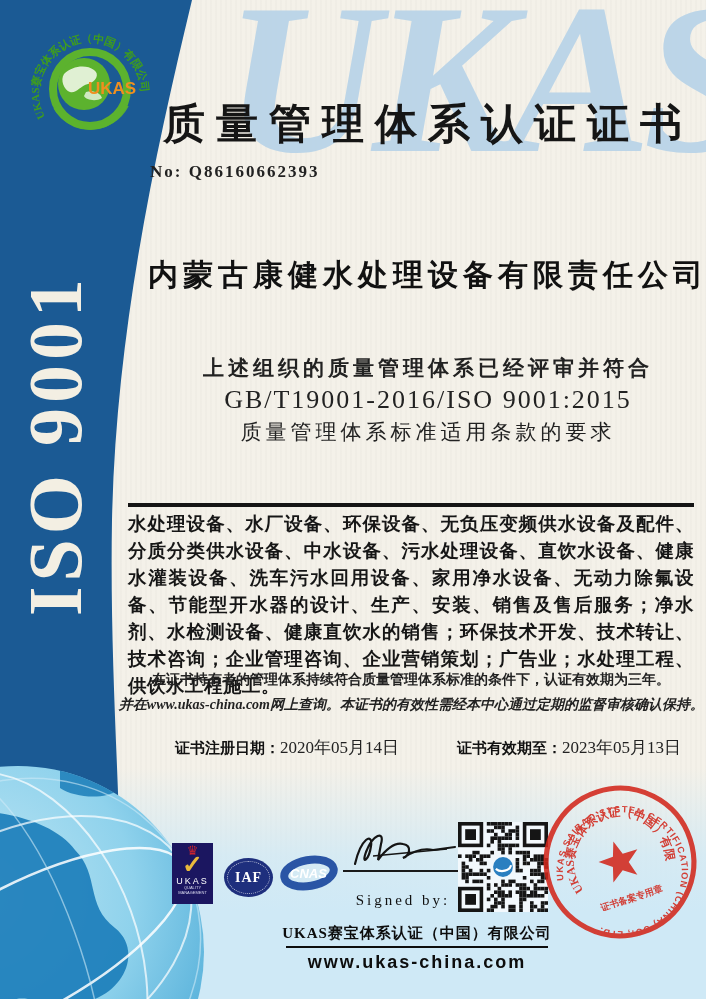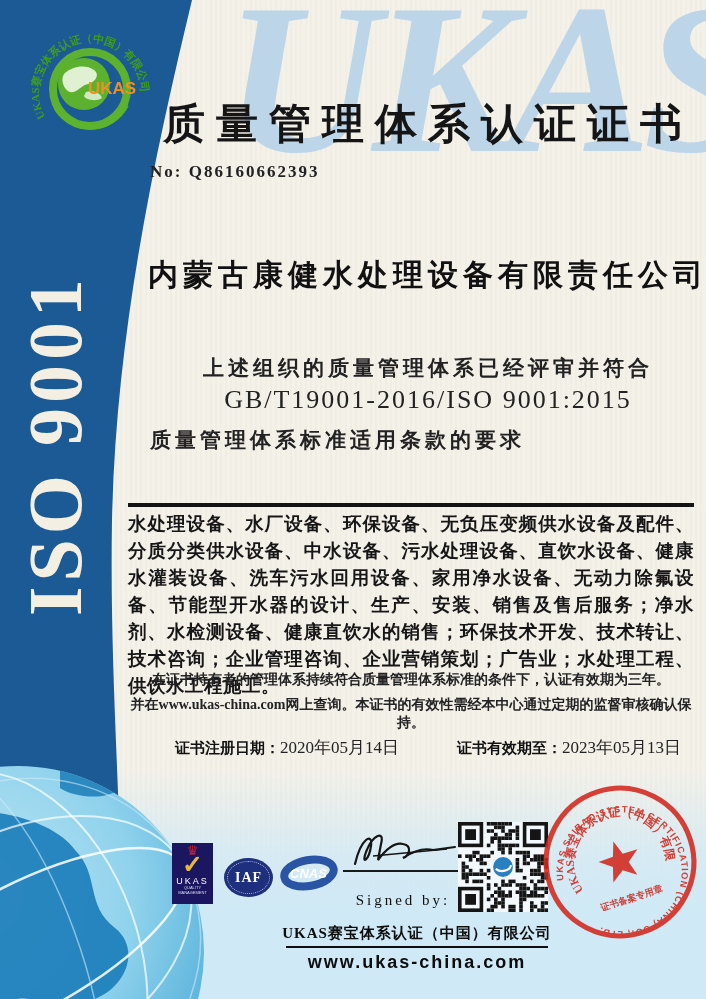--- a/index.html
+++ b/index.html
@@ -23,27 +23,27 @@
   
   .ct{z-index:4;color:#1a1a1a;}
   #title{left:150px;top:76px;width:556px;text-align:center;font-size:42px;font-weight:bold;
     letter-spacing:11px;color:#151515;margin-top:20px;}
   #cert-no{left:150px;top:162px;width:428px;font-size:17px;font-weight:bold;letter-spacing:2px;color:#222;}
   #awarded{left:150px;top:216px;width:556px;text-align:center;font-size:21px;font-weight:bold;letter-spacing:10px;}
   #company{left:140px;top:255px;width:576px;text-align:center;font-size:30px;font-weight:bold;letter-spacing:5px;color:#111;}
   #address{left:150px;top:306px;width:556px;text-align:center;font-size:15px;color:#333;}
   #stmt1{left:150px;top:354px;width:556px;text-align:center;font-size:21px;font-weight:600;letter-spacing:4px;color:#222;}
   #stdcode{left:150px;top:385px;width:556px;text-align:center;font-size:26px;letter-spacing:2px;color:#222;}
-  #stmt2{left:150px;top:418px;width:556px;text-align:left;font-size:21px;font-weight:700;letter-spacing:4px;color:#222;margin-top:8px;}
+  #stmt2{left:150px;top:418px;width:556px;text-align:center;font-size:21px;font-weight:400;letter-spacing:4px;color:#222;}
   #scope-title{left:150px;top:464px;width:556px;text-align:center;font-size:22px;font-weight:bold;letter-spacing:6px;color:#111;}
   #divider{left:128px;top:503px;width:566px;height:4px;background:#141414;z-index:4;}
   #scope-text{left:128px;top:511px;width:566px;font-size:18.5px;font-weight:bold;line-height:27px;
     text-align:justify;letter-spacing:.5px;color:#161616;}
   #note1{left:128px;top:671px;width:566px;text-align:center;font-size:14px;font-weight:bold;color:#222;}
-  #note2{left:118px;top:696px;width:586px;text-align:center;font-size:14px;font-weight:bold;color:#222;}
+  #note2{left:118px;top:696px;width:586px;text-align:right;font-size:14px;font-weight:bold;color:#222;font-style:italic;}
   #dates{left:150px;top:736px;width:556px;display:flex;justify-content:center;gap:58px;z-index:4;}
   .date-group{white-space:nowrap;}
   .date-label{font-size:15px;font-weight:bold;color:#111;}
   .date-value{font-size:17px;color:#222;}
   
   #issuer-logo{left:26px;top:22px;width:130px;height:132px;z-index:5;}
   
   #ukas-mark{left:172px;top:843px;width:41px;height:61px;background:#1b1660;z-index:5;
     display:flex;flex-direction:column;align-items:center;justify-content:flex-start;padding-top:2px;box-sizing:border-box;}
   #ukas-mark .crown{color:#c92430;font-size:13px;line-height:12px;}

